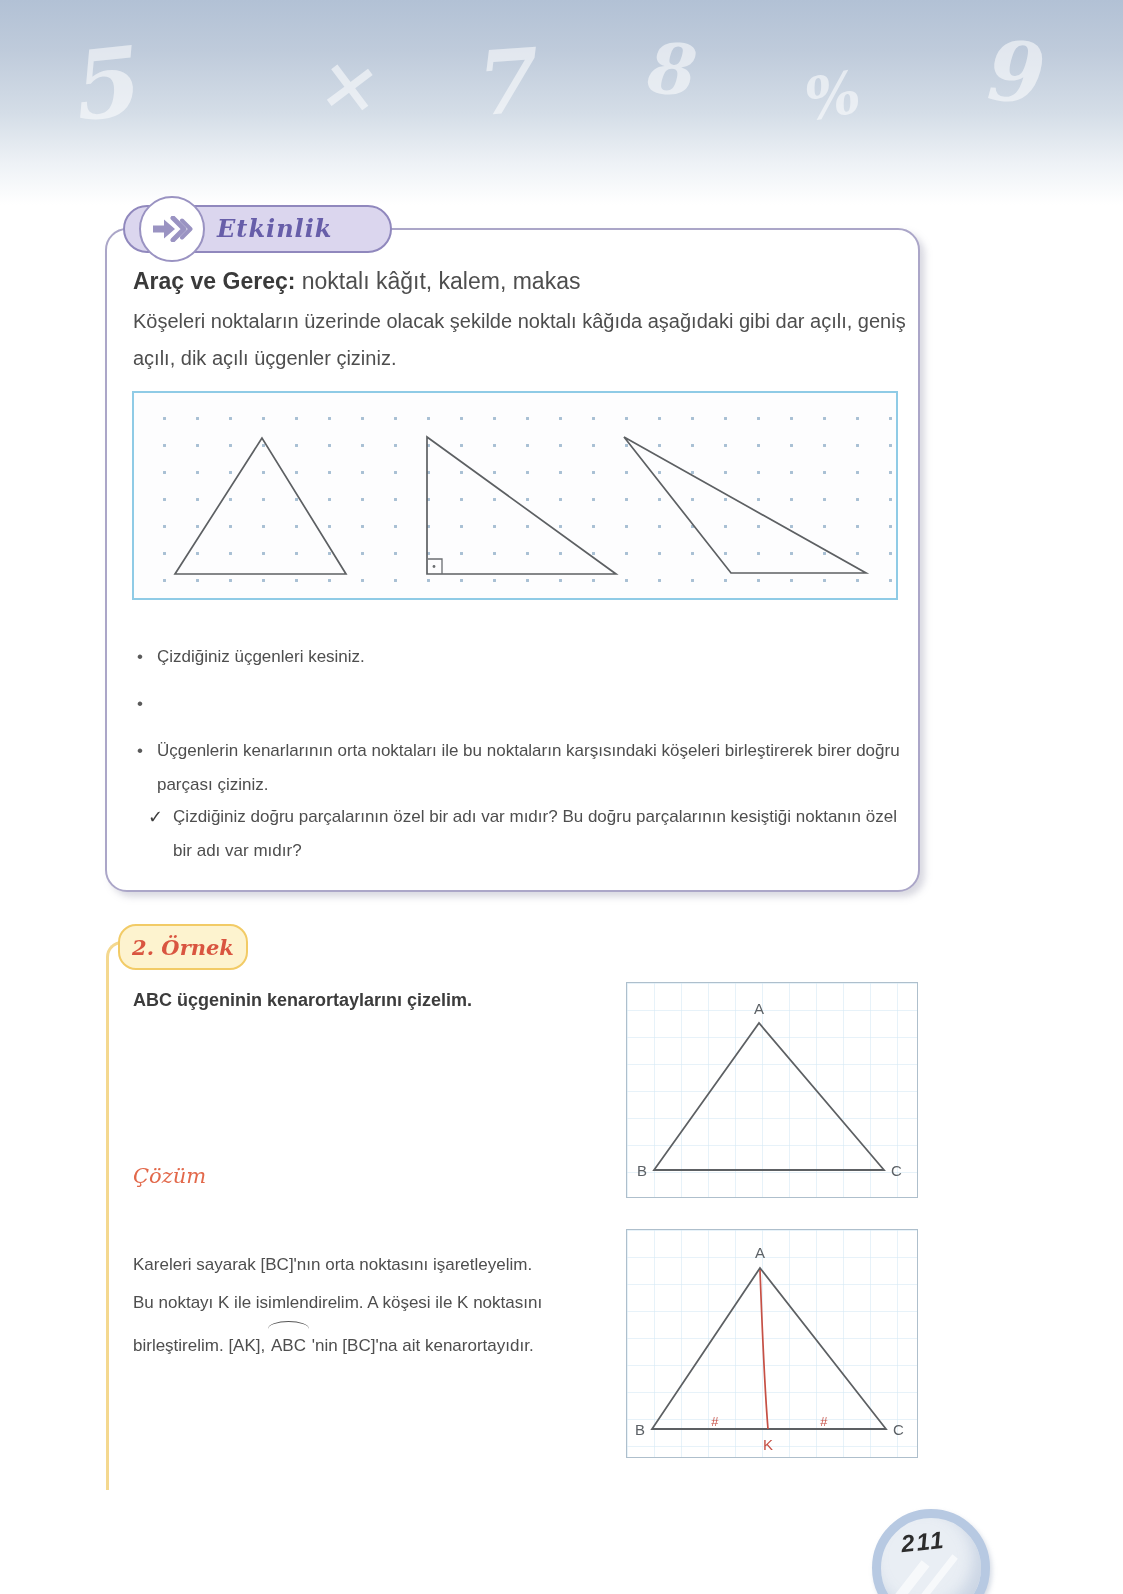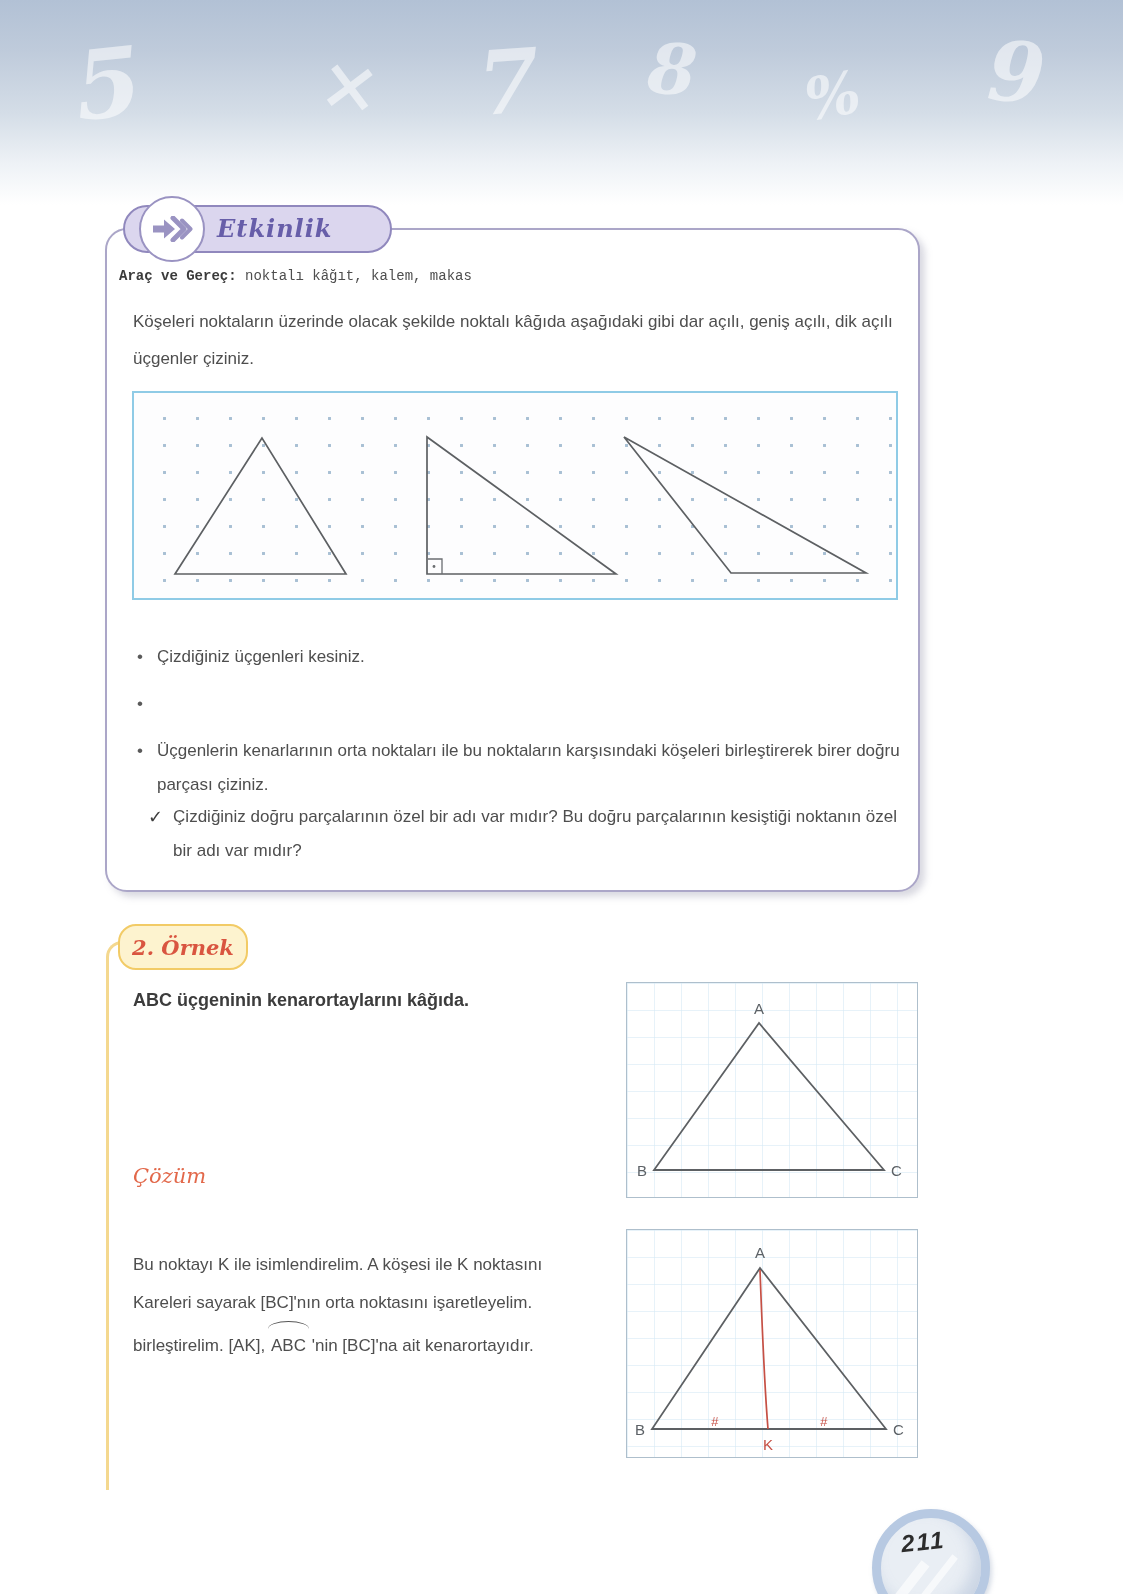--- a/index.html
+++ b/index.html
@@ -38,25 +38,25 @@
   .act-pill .lbl {
     display:block; padding-left:92px; line-height:44px;
     font-size:24px; font-weight:bold; font-style:italic;
     font-family:"DejaVu Serif",serif; color:#675ea9; letter-spacing:1px;
   }
   .act-badge {
     position:absolute; left:139px; top:196px; width:62px; height:62px;
     background:#ffffff; border:2.5px solid #9a93c2; border-radius:50%; z-index:4;
     display:flex; align-items:center; justify-content:center;
   }
-  .materials { position:absolute; left:119px; top:268px; font-size:14px; color:#4e4e4e; z-index:2;font-family:Liberation Mono, monospace;}
+  .materials { position:absolute; left:133px; top:268px; font-size:23px; color:#4e4e4e; z-index:2;}
   .materials b { color:#3a3a3a; }
   .intro {
     position:absolute; left:133px; top:303px; width:780px;
-    font-size:17px; line-height:37px; color:#4e4e4e; z-index:2;
+    font-size:20px; line-height:37px; color:#4e4e4e; z-index:2;
   }
   .dotgrid {
     position:absolute; left:132px; top:391px; width:762px; height:205px;
     border:2px solid #8fcbe6; background-color:#fdfdfe; z-index:2;
     background-image:radial-gradient(circle,#a9c0d4 1.4px,transparent 1.8px);
     background-size:33px 27px; background-position:14px 12px;
   }
   .dotgrid svg { position:absolute; left:0; top:0; }
   .bullets { position:absolute; left:133px; top:640px; width:785px; z-index:2;}
   .bullet-row { display:flex; margin-bottom:13px; font-size:17px; line-height:34px; color:#4e4e4e;}
@@ -179,41 +179,41 @@
 
   <div class="check-row">
     <span class="tick">✓</span>
     <span>Çizdiğiniz doğru parçalarının özel bir adı var mıdır? Bu doğru parçalarının kesiştiği noktanın özel bir adı var mıdır?</span>
   </div>
 
   <div class="ornek-bracket"></div>
   <div class="ornek-box">
     <span class="lbl">2. Örnek</span>
   </div>
-  <div class="statement">ABC üçgeninin kenarortaylarını kâğıda.</div>
+  <div class="statement">ABC üçgeninin kenarortaylarını çizelim.</div>
 
   <div class="diagram diagram1">
     <svg width="290" height="214" viewBox="0 0 290 214">
       <defs>
         <pattern id="gridA" width="27" height="27" patternUnits="userSpaceOnUse">
           <path d="M27 0 H0 V27" fill="none" stroke="#cfe6f4" stroke-width="1"></path>
         </pattern>
       </defs>
       <rect x="0" y="0" width="290" height="214" fill="url(#gridA)"></rect>
       <path d="M132 40 L27 187 L257 187 Z" fill="none" stroke="#5d6063" stroke-width="1.8"></path>
       <text x="132" y="31" font-size="15" fill="#5c6166" text-anchor="middle">A</text>
       <text x="10" y="193" font-size="15" fill="#5c6166">B</text>
       <text x="264" y="193" font-size="15" fill="#5c6166">C</text>
     </svg>
   </div>
 
   <div class="cozum">Çözüm</div>
   <div class="solution">
+    <div>Kareleri sayarak [BC]'nın orta noktasını işaretleyelim.</div>
     <div>Bu noktayı K ile isimlendirelim. A köşesi ile K noktasını</div>
-    <div>Kareleri sayarak [BC]'nın orta noktasını işaretleyelim.</div>
     <div class="l3"><span>birleştirelim. [AK], </span><span class="hat">ABC</span><span> 'nin [BC]'na ait kenarortayıdır.</span></div>
   </div>
 
   <div class="diagram diagram2">
     <svg width="290" height="227" viewBox="0 0 290 227">
       <defs>
         <pattern id="gridB" width="27" height="27" patternUnits="userSpaceOnUse">
           <path d="M27 0 H0 V27" fill="none" stroke="#cfe6f4" stroke-width="1"></path>
         </pattern>
       </defs>

